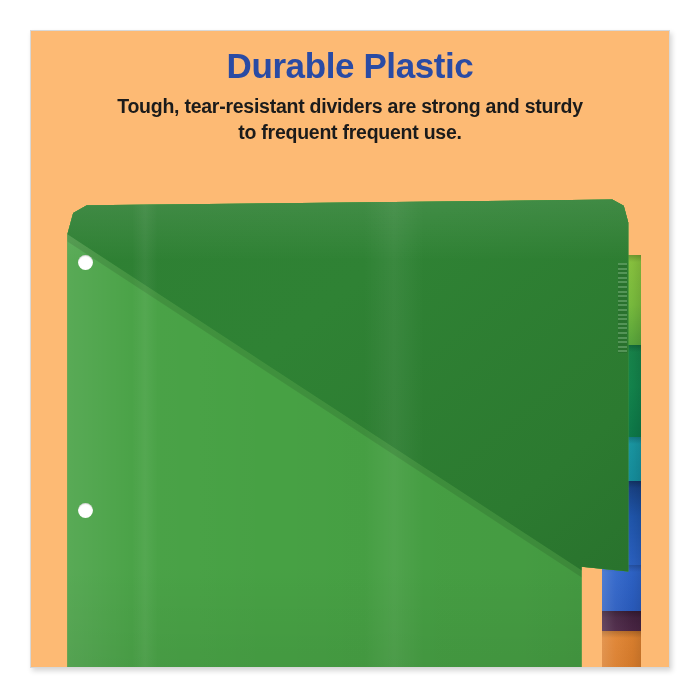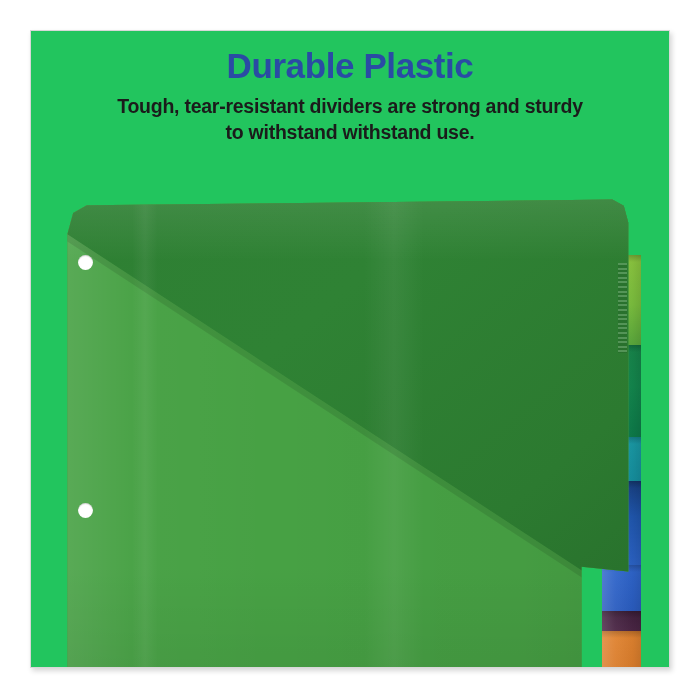--- a/index.html
+++ b/index.html
@@ -21,21 +21,21 @@
     overflow: hidden;
   }
 
   
   .product-frame {
     position: absolute;
     left: 30px;
     top: 30px;
     width: 640px;
     height: 638px;
-    background: #22c55e;
+    background: #fdba74;
     border: 1px solid #d8d8d8;
     box-shadow: 2px 3px 5px rgba(0,0,0,0.16);
     box-sizing: border-box;
     overflow: hidden;
   }
 
   
   .headline-block {
     position: absolute;
     left: 0;
@@ -212,21 +212,21 @@
 <body>
 
 <div class="screenshot">
 
   <div class="product-frame">
 
     <div class="headline-block">
       <h1 class="headline">Durable Plastic</h1>
       <div class="subhead">
         <span>Tough, tear-resistant dividers are strong and sturdy</span><br>
-        <span>to withstand withstand use.</span>
+        <span>to frequent frequent use.</span>
       </div>
     </div>
 
     <div class="tab-stack">
       <div class="tab" style="top:30px;height:90px;background:linear-gradient(to bottom,#8cc63f 0%,#7bbf3e 55%,#5aa83c 100%);">
         <span class="tab-shade-top"></span>
       </div>
       <div class="tab" style="top:120px;height:92px;background:linear-gradient(to bottom,#17844a 0%,#13864d 45%,#0d7a49 100%);">
         <span class="tab-shade-top"></span>
       </div>

